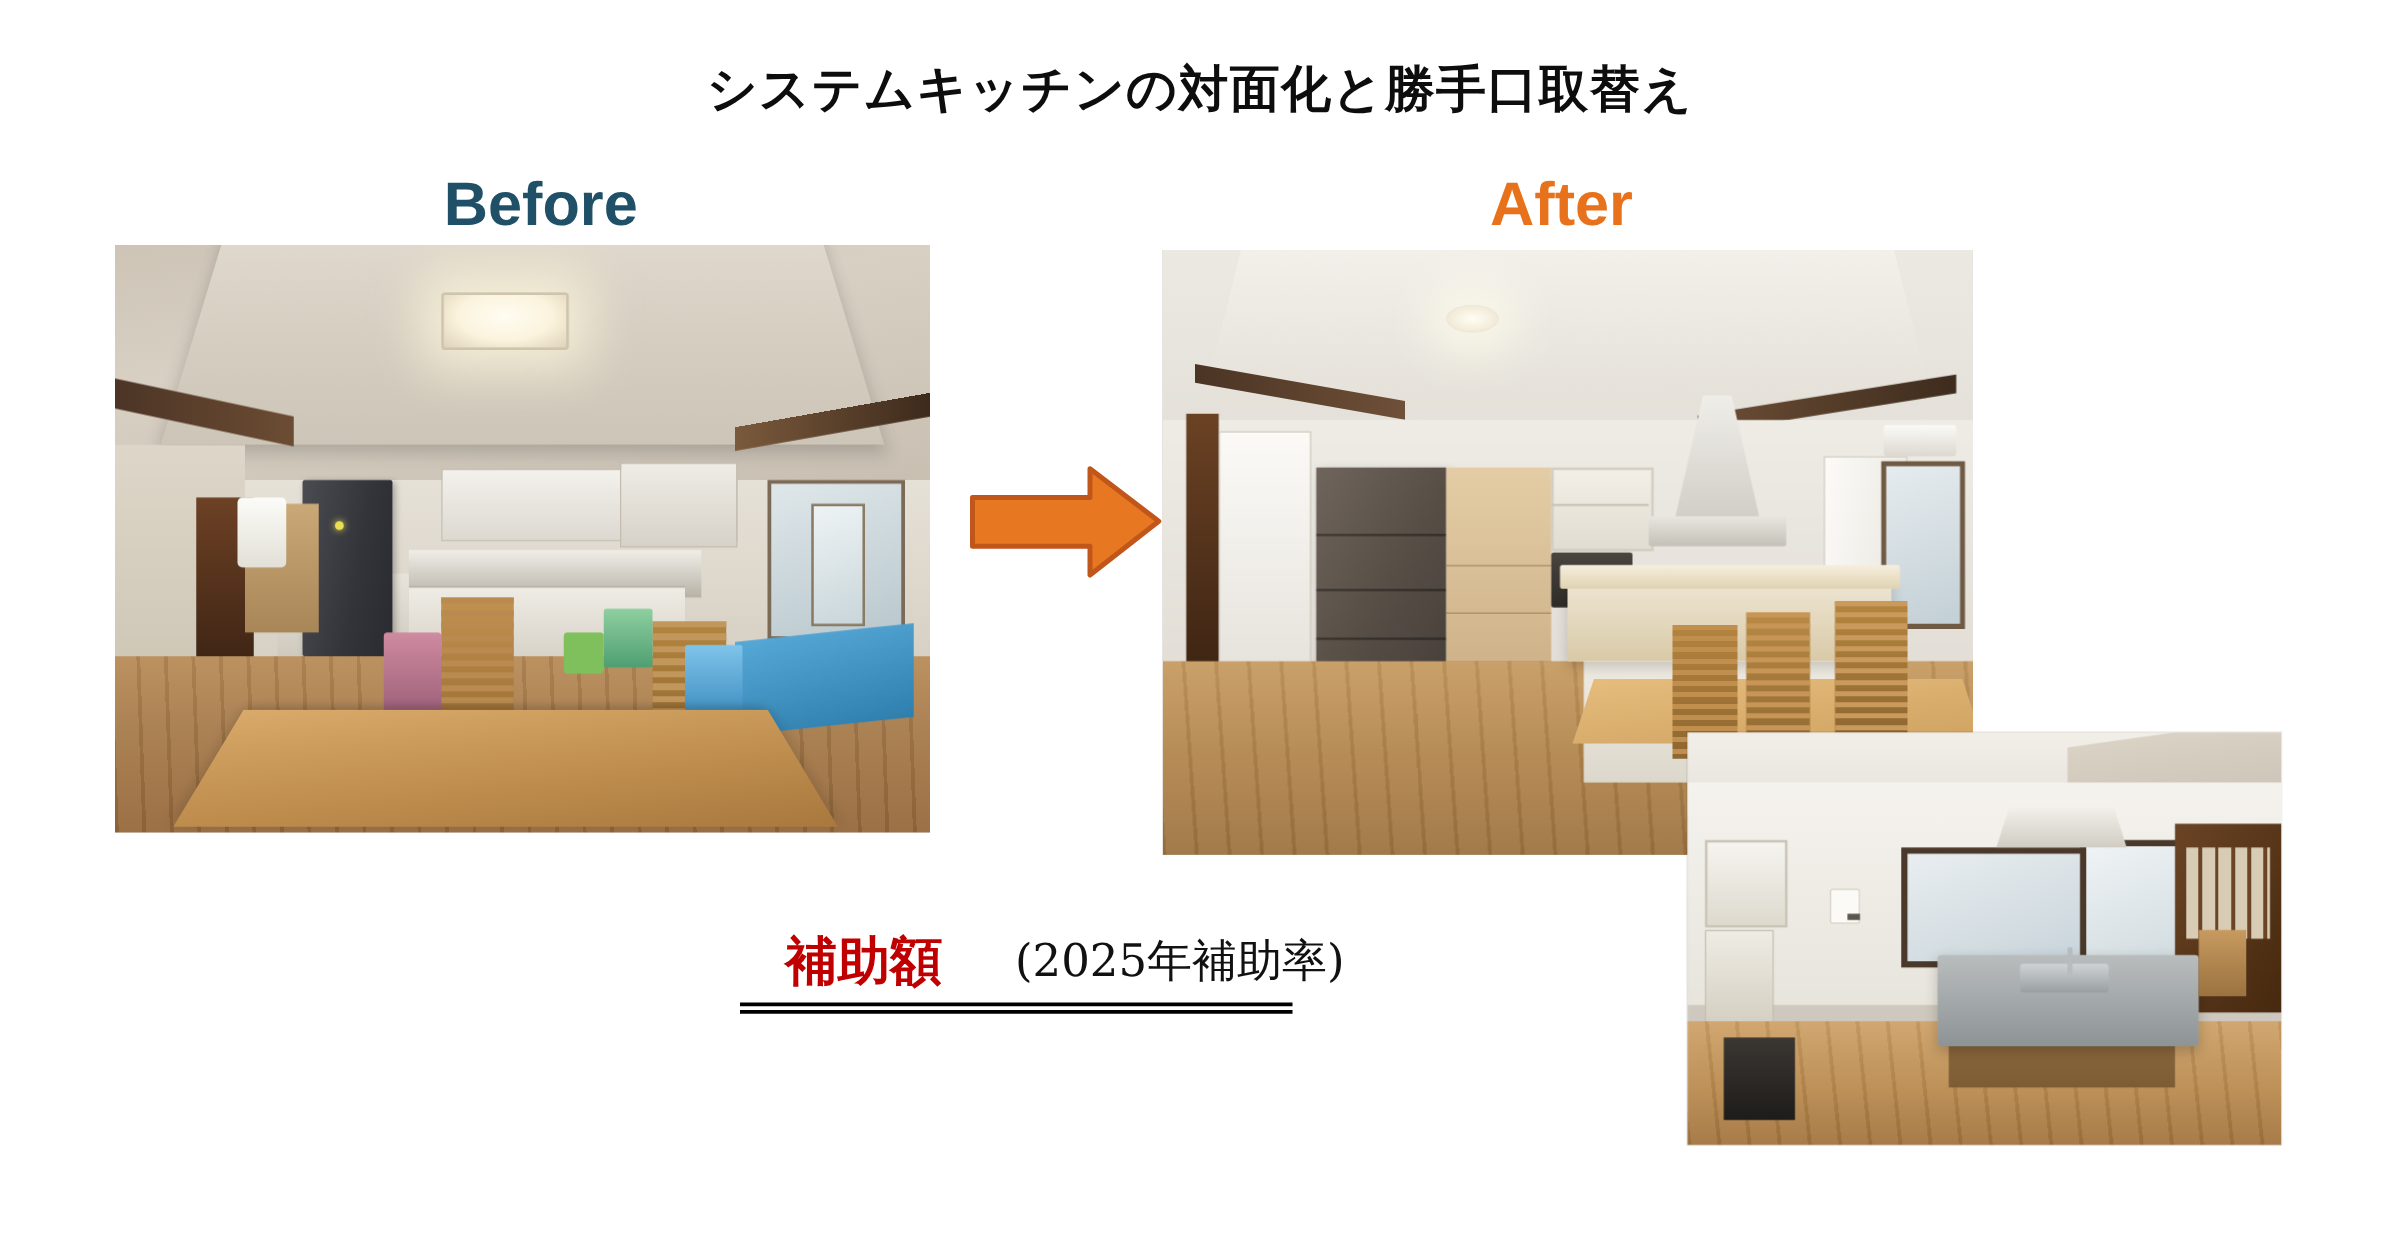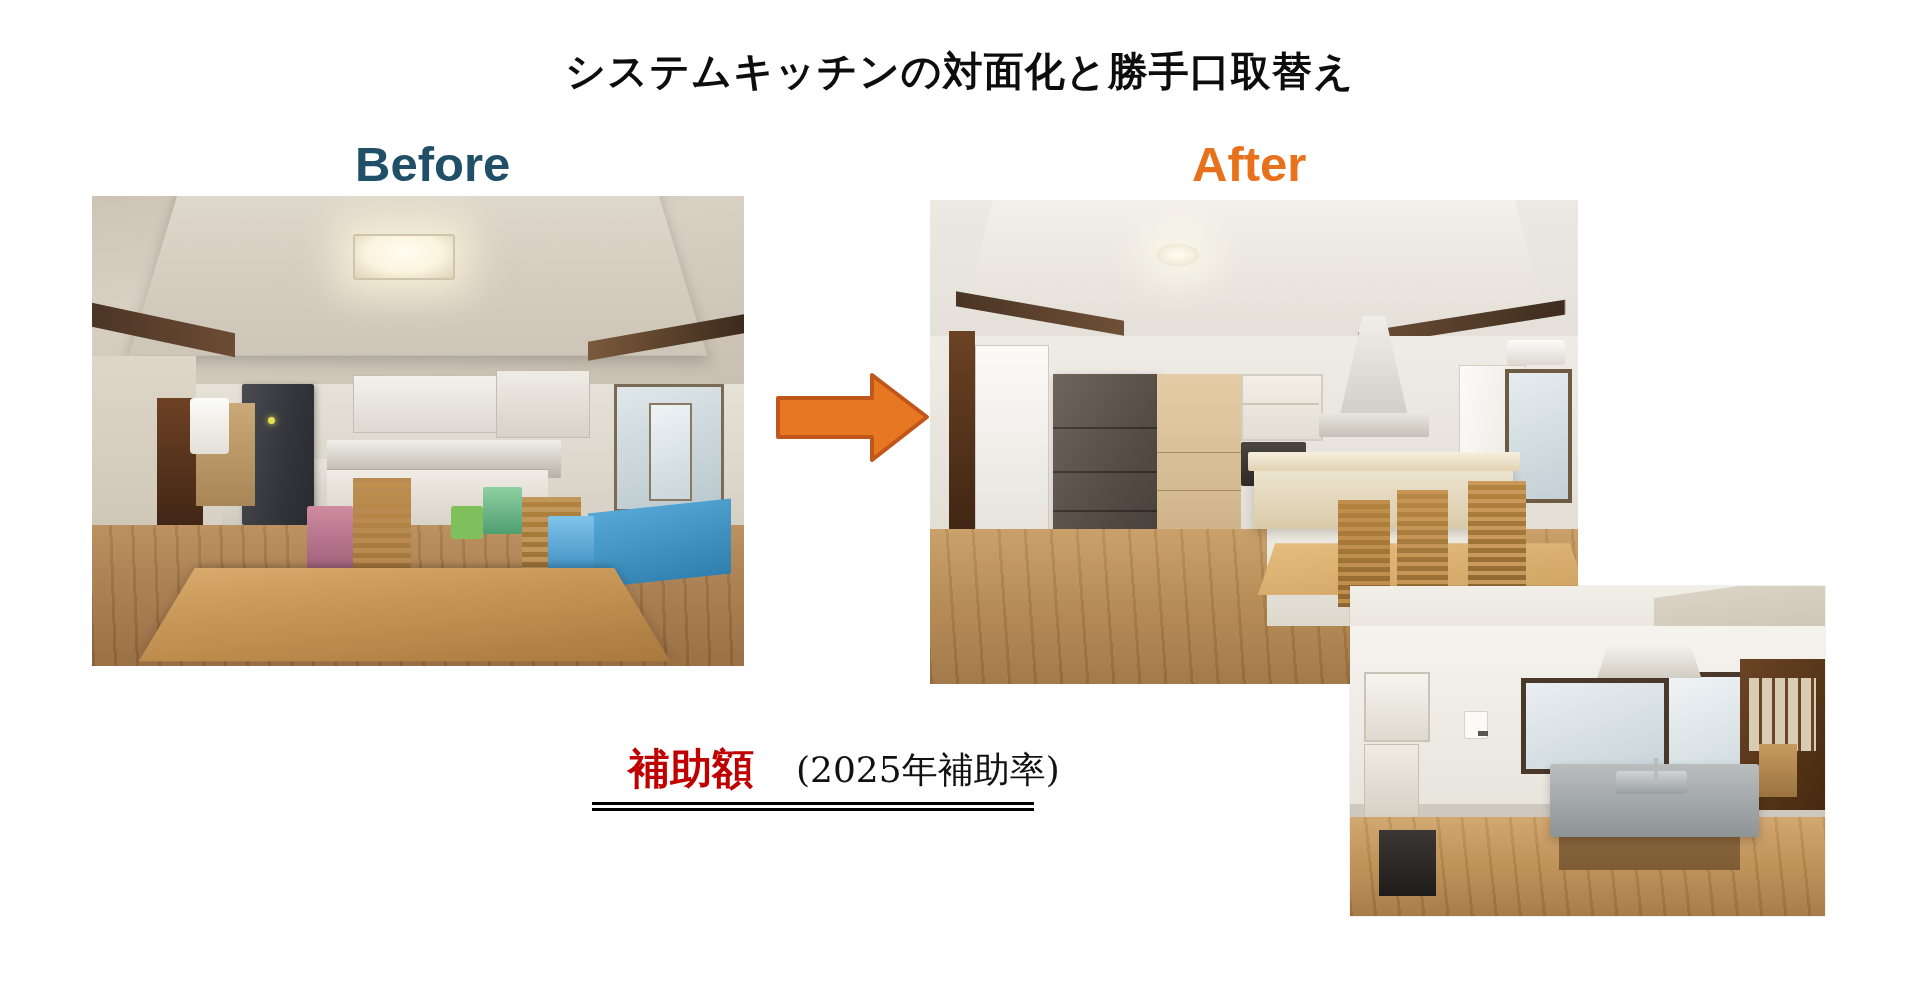--- a/index.html
+++ b/index.html
@@ -234,21 +234,21 @@
   .subsidy{position:absolute;left:0;top:745px;width:1920px;height:90px;}
   .subsidy-row{position:absolute;left:628px;top:0;display:flex;align-items:flex-end;}
   .sub-red{
     font-family:"DejaVu Serif","Liberation Serif",serif;
     font-size:42px;font-weight:700;color:#c00000;white-space:pre;
     line-height:1.15;
   }
   .sub-black{
     font-family:"DejaVu Serif","Liberation Serif",serif;
     font-size:36px;font-weight:400;color:#111;white-space:pre;
-    line-height:1.15;margin-left:0;padding-bottom:3px;
+    line-height:1.15;margin-left:16px;padding-bottom:3px;
   }
   .dbl-underline{position:absolute;left:592px;top:802px;width:442px;height:9px;}
   .dbl-underline i{display:block;width:100%;height:3px;background:#000;}
   .dbl-underline i:first-child{margin-bottom:3px;}
 </style>
 </head>
 <body>
 
 <div class="slide">
 

